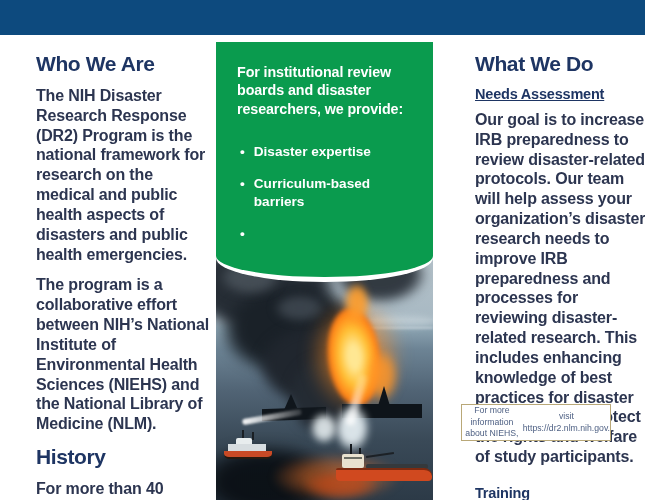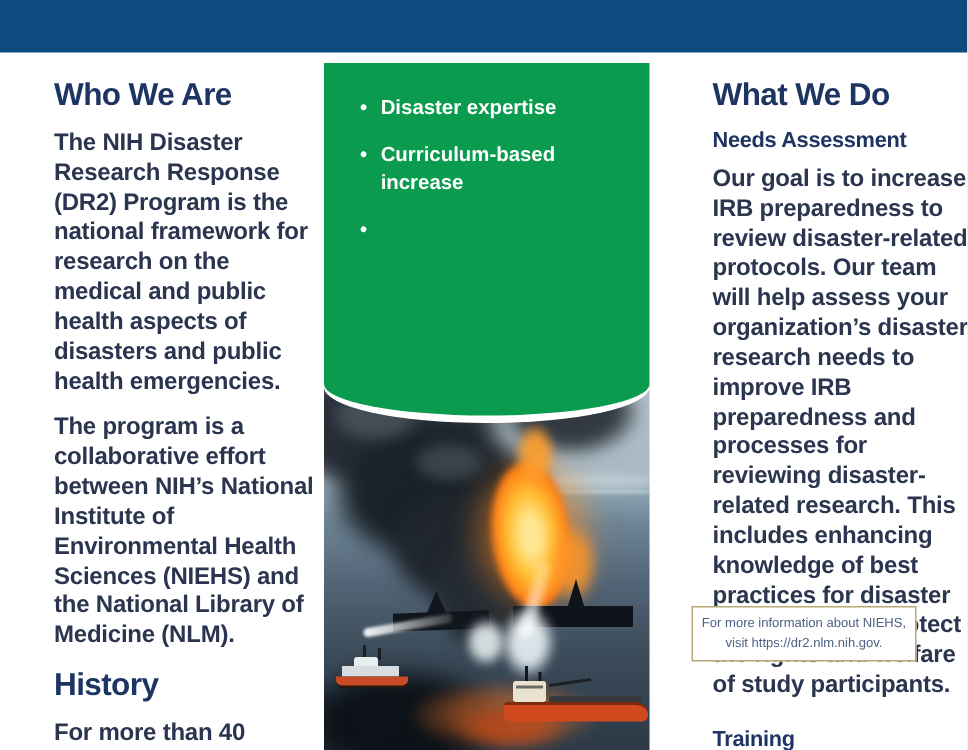--- a/index.html
+++ b/index.html
@@ -83,21 +83,21 @@
   .vessel .vmast2{left:23px;top:4px;width:2px;height:10px;background:#13181d;}
   .vessel .vsup{left:6px;top:10px;width:22px;height:14px;background:#e9e2cf;border-radius:2px;}
   .vessel .vwin{left:8px;top:13px;width:18px;height:2px;background:#6b6d64;}
   .vessel .vboom{left:30px;top:10px;width:28px;height:2px;background:#1c2126;transform:rotate(-8deg);}
   .vessel .vdeck{left:30px;top:20px;width:62px;height:5px;background:#35393c;border-radius:2px;}
   .vessel .vhull{left:0;top:24px;width:96px;height:13px;background:#d0491f;border-radius:2px 8px 4px 4px;
                  border-top:2px solid #7e2a10;box-sizing:border-box;}
 
   
   .info-box{position:absolute;left:461px;top:404px;width:150px;height:37px;box-sizing:border-box;
-            border:1.5px solid #b9a878;background:#ffffff;display:flex;flex-direction:column;
+            border:1.5px solid #b9a878;background:#ffffff;display:flex;flex-direction:row;
             align-items:center;justify-content:center;text-align:center;gap:1px;}
   .info-box span{font-size:8.7px;line-height:1.35;color:#4f6184;}
 </style>
 </head>
 <body>
 
 <div class="page">
 
   <div class="top-bar"></div>
 
@@ -147,37 +147,38 @@
       <div class="vsup"></div>
       <div class="vwin"></div>
       <div class="vboom"></div>
       <div class="vdeck"></div>
       <div class="vhull"></div>
     </div>
   </div>
 
   <div class="arc-wrap">
     <div class="green-panel">
+      <div class="green-intro">For institutional review boards and disaster researchers, we provide:</div>
       <div class="bullet">
         <span class="dot">•</span>
         <span class="bl">Disaster expertise</span>
       </div>
       <div class="bullet">
         <span class="dot">•</span>
-        <span class="bl">Curriculum-based increase</span>
+        <span class="bl">Curriculum-based barriers</span>
       </div>
       <div class="bullet">
         <span class="dot">•</span>
       </div>
     </div>
   </div>
 
   <div class="col col-right">
     <div class="h1">What We Do</div>
-    <div class="h2" style="margin-top:2px;">Needs Assessment</div>
+    <div class="h2" style="margin-top:2px;text-decoration:underline;">Needs Assessment</div>
     <p class="body-text">Our goal is to increase IRB preparedness to review disaster-related protocols. Our team will help assess your organization’s disaster research needs to improve IRB preparedness and processes for reviewing disaster-related research. This includes enhancing knowledge of best practices for disaster researchers to protect the rights and welfare of study participants.</p>
     <div class="h2" style="margin-top:18px;">Training</div>
   </div>
 
   <div class="info-box">
     <span>For more information about NIEHS,</span>
     <span>visit https://dr2.nlm.nih.gov.</span>
   </div>
 
 </div>

